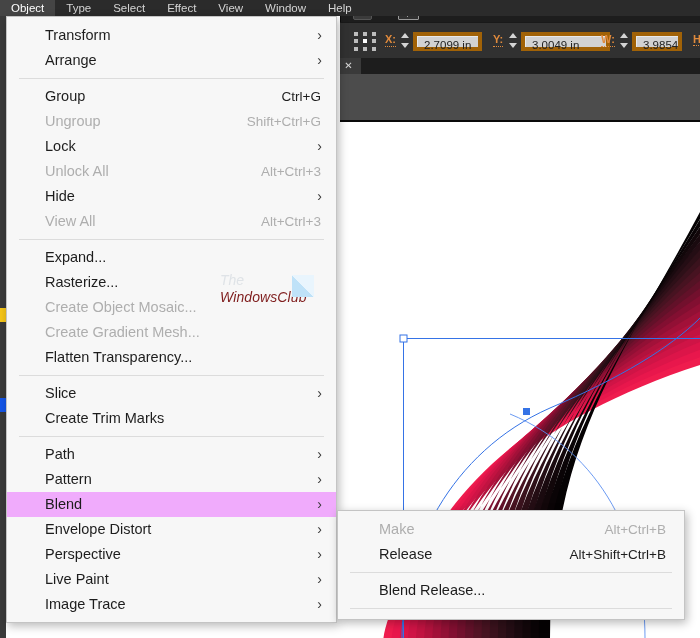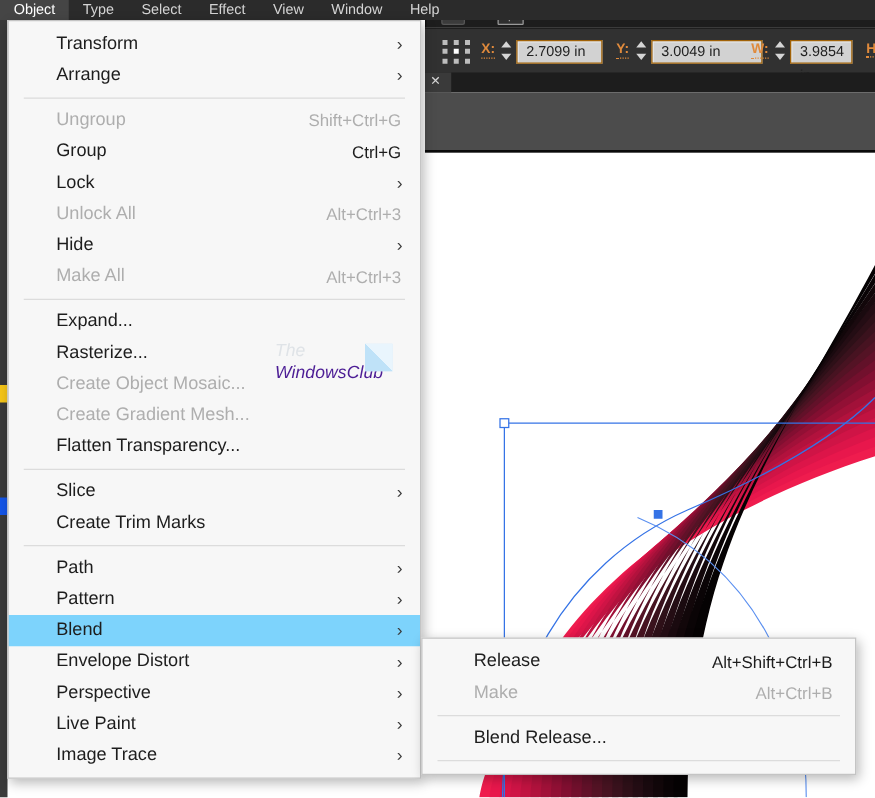--- a/index.html
+++ b/index.html
@@ -47,21 +47,21 @@
   }
   .refpoint{position:absolute;left:14px;top:9px;width:22px;height:19px;}
   .refpoint i{position:absolute;width:4px;height:4px;background:#bdbdbd;display:block;}
   .lbl-o{position:absolute;color:#e08a3c;font-size:11px;font-weight:bold;}
   .lbl-o.dotted{border-bottom:1px dotted #e08a3c;padding-bottom:1px;}
   .spin{position:absolute;width:11px;height:20px;}
   .spin .up,.spin .dn{position:absolute;left:1px;width:0;height:0;border-left:4px solid transparent;border-right:4px solid transparent;}
   .spin .up{top:2px;border-bottom:5px solid #d5d5d5;}
   .spin .dn{top:12px;border-top:5px solid #d5d5d5;}
   .numfield{
-    position:absolute;height:19px;background:#d2d2d2;border:1px solid #a16207;
+    position:absolute;height:19px;background:#d2d2d2;border:4px solid #a16207;
     color:#222;font-size:11.5px;line-height:19px;padding-left:7px;box-sizing:border-box;
     box-shadow:inset 1px 1px 0 rgba(255,255,255,.5);
   }
 
   
   .tabstrip{
     position:absolute;left:340px;top:58px;width:360px;height:16px;background:#1d1d1d;
   }
   .doctab{
     position:absolute;left:0px;top:0px;width:21px;height:16px;background:#3a3a3a;
@@ -94,31 +94,31 @@
     padding:6px 0 5px 0;box-sizing:border-box;
   }
   .row{
     position:relative;height:25px;line-height:25px;
     font-size:14.5px;color:#1d1d1d;white-space:nowrap;cursor:default;padding-left:24px;
   }
   .row .lab{position:absolute;left:38px;top:0;}
   .row .acc{position:absolute;right:15px;top:0;font-size:13.5px;color:#1d1d1d;}
   .row .arr{position:absolute;right:14px;top:0;font-size:14px;color:#3a3a3a;}
   .row.dis .lab,.row.dis .acc{color:#aeaeae;}
-  .row.hl{background:#7dd3fc;}
+  .row.hl{background:#f0abfc;}
   .sep{height:1px;background:#dcdcdc;margin:5px 12px 5px 12px;}
 
   
   .wmark{
     position:absolute;left:213px;top:255px;width:120px;height:46px;
     pointer-events:none;
     font-style:italic;
   }
   .wmark .t1{position:absolute;left:0;top:0;font-size:14px;color:#dfe3e7;}
-  .wmark .t2{position:absolute;left:0;top:17px;font-size:14px;color:#4c1d95;letter-spacing:.1px;}
+  .wmark .t2{position:absolute;left:0;top:17px;font-size:14px;color:#7f1d1d;letter-spacing:.1px;}
   .wmark .logo{position:absolute;left:72px;top:3px;width:22px;height:22px;background:#d6ecfb;}
   .wmark .logo:after{
     content:"";position:absolute;inset:0;
     background:linear-gradient(45deg,#bfe2f8 0 50%, #e9f5fd 50% 100%);
   }
 
   
   .submenu{
     position:absolute;left:337px;top:510px;width:348px;
     background:#f7f7f7;border:1px solid #c4c4c4;
@@ -241,42 +241,42 @@
     </div>
   <div class="row">
         <span class="lab">Transform</span>
         <span class="arr">›</span>
       </div>
       <div class="row">
         <span class="lab">Arrange</span>
         <span class="arr">›</span>
       </div>
       <div class="sep"></div>
+      <div class="row">
+        <span class="lab">Group</span>
+        <span class="acc">Ctrl+G</span>
+      </div>
       <div class="row dis">
         <span class="lab">Ungroup</span>
         <span class="acc">Shift+Ctrl+G</span>
       </div>
       <div class="row">
-        <span class="lab">Group</span>
-        <span class="acc">Ctrl+G</span>
-      </div>
-      <div class="row">
         <span class="lab">Lock</span>
         <span class="arr">›</span>
       </div>
       <div class="row dis">
         <span class="lab">Unlock All</span>
         <span class="acc">Alt+Ctrl+3</span>
       </div>
       <div class="row">
         <span class="lab">Hide</span>
         <span class="arr">›</span>
       </div>
       <div class="row dis">
-        <span class="lab">Make All</span>
+        <span class="lab">View All</span>
         <span class="acc">Alt+Ctrl+3</span>
       </div>
       <div class="sep"></div>
       <div class="row">
         <span class="lab">Expand...</span>
       </div>
       <div class="row">
         <span class="lab">Rasterize...</span>
       </div>
       <div class="row dis">
@@ -321,28 +321,28 @@
         <span class="lab">Live Paint</span>
         <span class="arr">›</span>
       </div>
       <div class="row">
         <span class="lab">Image Trace</span>
         <span class="arr">›</span>
       </div>
     </div>
 
   <div class="submenu" id="submenu">
+      <div class="row dis">
+        <span class="lab">Make</span>
+        <span class="acc">Alt+Ctrl+B</span>
+      </div>
       <div class="row">
         <span class="lab">Release</span>
         <span class="acc">Alt+Shift+Ctrl+B</span>
       </div>
-      <div class="row dis">
-        <span class="lab">Make</span>
-        <span class="acc">Alt+Ctrl+B</span>
-      </div>
       <div class="sep"></div>
       <div class="row">
         <span class="lab">Blend Release...</span>
       </div>
       <div class="sep"></div>
     </div>
 
 </div>
 
 </body></html>

